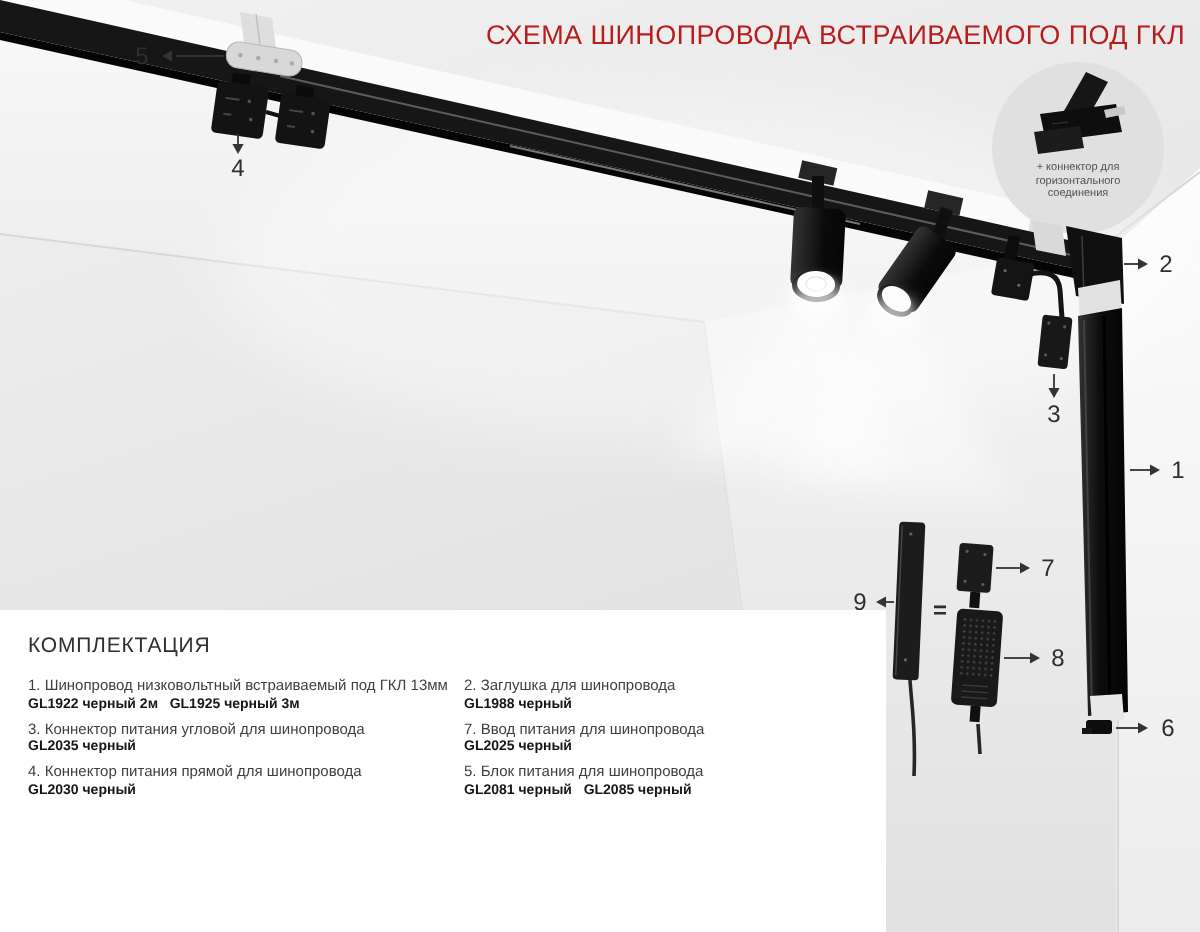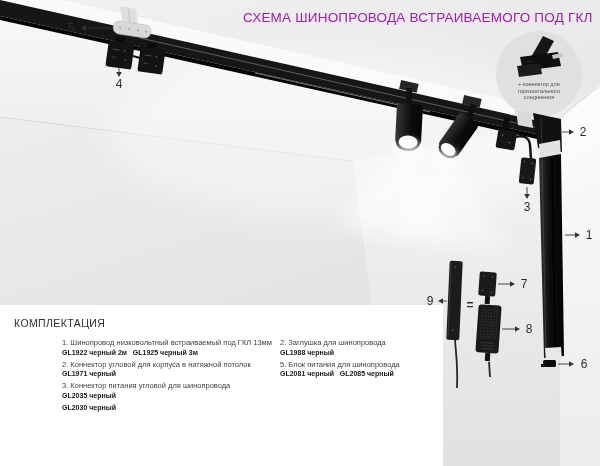--- a/index.html
+++ b/index.html
@@ -4,41 +4,41 @@
 <style>
   html,body{margin:0;padding:0;background:#cfcfcf;}
   .stage{
     position:relative;width:600px;height:466px;overflow:hidden;
     background:#e9e9e9;
     font-family:"Liberation Sans", sans-serif;
   }
   .scene{position:absolute;left:0;top:0;width:600px;height:466px;display:block;}
   .title{
     position:absolute;left:243px;top:10px;width:315px;
-    font-size:13.5px;letter-spacing:.2px;color:#a21caf;
+    font-size:13.5px;letter-spacing:.2px;color:#b91c1c;
     text-align:center;white-space:nowrap;
   }
   .num{
     position:absolute;width:14px;text-align:center;
     font-size:12px;color:#2e2e2e;line-height:14px;
   }
   .equals{font-size:12px;font-weight:bold;color:#2e2e2e;}
   .bubble-note{
     position:absolute;left:503px;top:81px;width:72px;
     font-size:5.5px;line-height:6.6px;color:#4f4f4f;text-align:center;
   }
   .bubble-note span{display:block;}
   .kit-panel{
     position:absolute;left:0;top:305px;width:443px;height:161px;
     background:#ffffff;box-sizing:border-box;padding:12px 8px 8px 14px;
   }
   .kit-heading{
     font-size:10.5px;letter-spacing:.4px;color:#2f2f2f;margin-bottom:9px;
   }
-  .kit-cols{display:flex;margin-left:48px;}
+  .kit-cols{display:flex;}
   .kit-col1{width:218px;flex:none;}
   .kit-col2{width:203px;flex:none;}
   .kit-item{margin-bottom:3px;}
   .kit-desc{
     font-size:7.5px;line-height:9.5px;color:#3f3f3f;white-space:nowrap;
   }
   .kit-models{
     font-size:7px;line-height:9px;color:#161616;font-weight:bold;white-space:pre;
   }
 </style>
@@ -285,35 +285,36 @@
 
   <div class="kit-panel">
     <div class="kit-heading">КОМПЛЕКТАЦИЯ</div>
     <div class="kit-cols">
       <div class="kit-col1">
         <div class="kit-item">
           <div class="kit-desc">1. Шинопровод низковольтный встраиваемый под ГКЛ 13мм</div>
           <div class="kit-models">GL1922 черный 2м   GL1925 черный 3м</div>
         </div>
         <div class="kit-item">
-          <div class="kit-desc">2. Коннектор угловой для корпуса в натяжной потолок</div>
-          <div class="kit-models">GL1971 черный</div>
-        </div>
-        <div class="kit-item">
           <div class="kit-desc">3. Коннектор питания угловой для шинопровода</div>
           <div class="kit-models">GL2035 черный</div>
         </div>
         <div class="kit-item">
+          <div class="kit-desc">4. Коннектор питания прямой для шинопровода</div>
           <div class="kit-models">GL2030 черный</div>
         </div>
       </div>
       <div class="kit-col2">
         <div class="kit-item">
           <div class="kit-desc">2. Заглушка для шинопровода</div>
           <div class="kit-models">GL1988 черный</div>
+        </div>
+        <div class="kit-item">
+          <div class="kit-desc">7. Ввод питания для шинопровода</div>
+          <div class="kit-models">GL2025 черный</div>
         </div>
         <div class="kit-item">
           <div class="kit-desc">5. Блок питания для шинопровода</div>
           <div class="kit-models">GL2081 черный   GL2085 черный</div>
         </div>
       </div>
     </div>
   </div>
 
 </div>

